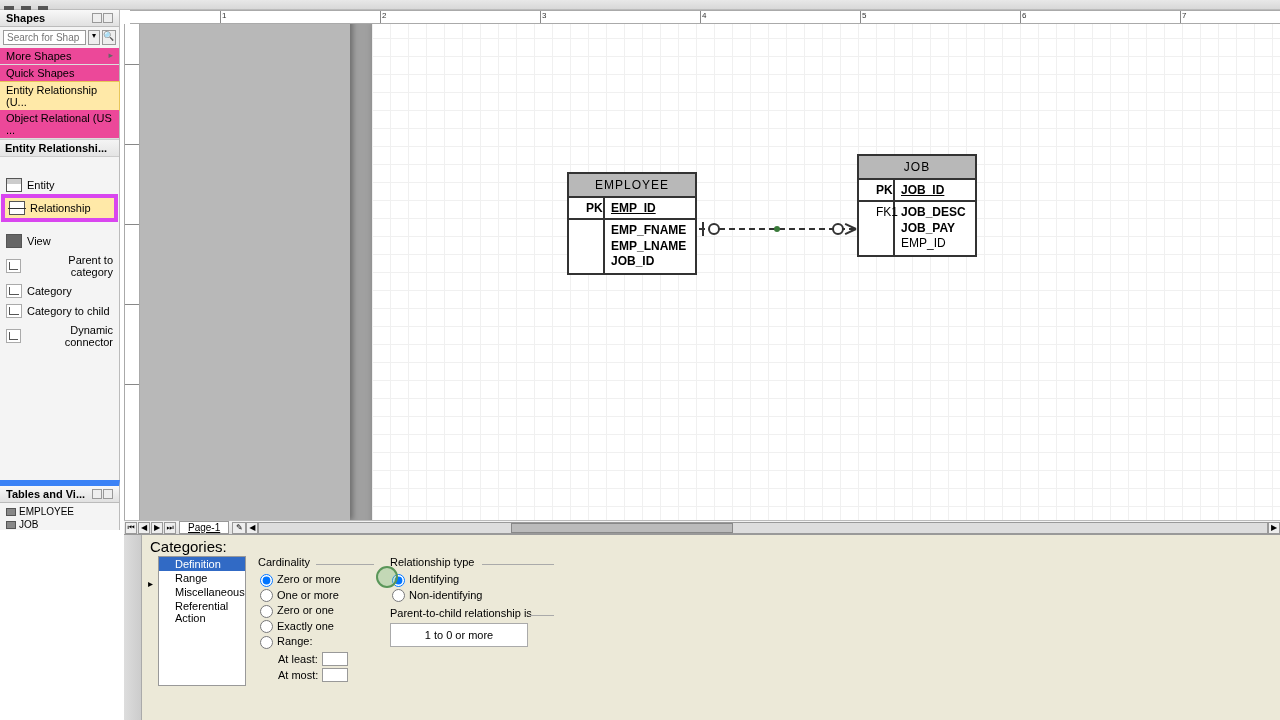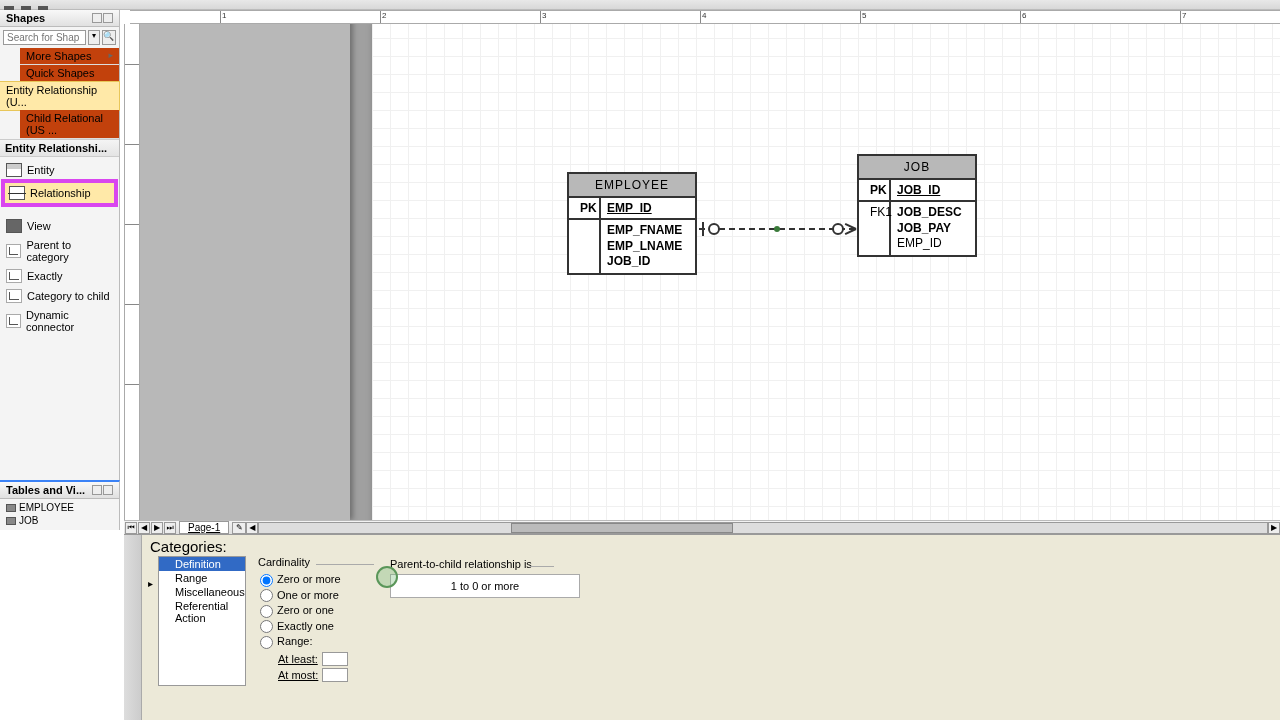--- a/index.html
+++ b/index.html
@@ -19,52 +19,52 @@
 .shapes-panel { position: absolute; top: 10px; left: 0; width: 120px; bottom: 200px; background: #f4f4f4; border-right: 1px solid #bbb; }
 .shapes-head { background: linear-gradient(#f8f8f8,#e0e0e0); font-size: 11px; font-weight: bold; padding: 2px 6px; border-bottom: 1px solid #bbb; display: flex; align-items: center; }
 .shapes-head .sp { margin-left: auto; font-size: 9px; color: #555; display: flex; gap: 1px; }
 .shapes-head .sp i { width: 10px; height: 10px; border: 1px solid #999; background: #eee; display: block; }
 
 .search-row { padding: 3px; display: flex; gap: 2px; }
 .search-row input { flex: 1; font-size: 10px; padding: 1px 3px; border: 1px solid #999; min-width: 0; }
 .search-row .dd { width: 12px; border: 1px solid #999; background: #eee; font-size: 8px; text-align: center; }
 .search-row .go { width: 14px; border: 1px solid #999; background: #eee; font-size: 9px; text-align: center; }
 
-.shape-cat { font-size: 11px; padding: 2px 6px; border-bottom: 1px solid #ddd; cursor: default; background: #c2410c; margin-left: 20px; }
+.shape-cat { font-size: 11px; padding: 2px 6px; border-bottom: 1px solid #ddd; cursor: default; background: #ec4899; }
 .shape-cat.arrow::after { content: "▸"; float: right; font-size: 9px; color: #666; }
 .shape-cat.sel { background: #ffe9a8; border: 1px solid #e8c659; margin: -1px; font-weight: normal; }
 
 .shape-subhead { font-size: 11px; font-weight: bold; padding: 2px 5px; background: linear-gradient(#f4f4f4,#e4e4e4); border-top: 1px solid #ccc; border-bottom: 1px solid #ccc; }
 
-.shape-list { padding: 3px 2px; }
+.shape-list { padding: 18px 2px; text-align: right; }
 .shape-item { display: flex; align-items: center; gap: 5px; padding: 3px 4px; font-size: 11px; cursor: default; }
 .shape-item.sel { background: #ffe9a8; border: 4px solid #d946ef; margin: -1px; }
 .shape-item .ic { width: 16px; height: 14px; background: #888; border: 1px solid #555; }
 .shape-item .ic.entity { background: linear-gradient(#ccc 40%, #fff 40%); }
 .shape-item .ic.rel { background: #fff; position: relative; }
 .shape-item .ic.rel::before { content: ""; position: absolute; left: -2px; right: -2px; top: 50%; border-top: 1px solid #333; }
 .shape-item .ic.view { background: #666; }
 .shape-item .ic.conn { background: #fff; border-color: #aaa; position: relative; }
 .shape-item .ic.conn::after { content: ""; position: absolute; left: 2px; right: 2px; top: 2px; bottom: 2px; border-left: 1px solid #555; border-bottom: 1px solid #555; }
 
-.tables-panel { position: absolute; left: 0; width: 120px; bottom: 190px; height: 50px; background: #f4f4f4; border-top: 2px solid #3b82f6; border-right: 1px solid #bbb; }
+.tables-panel { position: absolute; left: 0; width: 120px; bottom: 190px; height: 50px; background: #f4f4f4; border-top: 6px solid #3b82f6; border-right: 1px solid #bbb; }
 .tables-list { font-size: 10px; padding: 2px 4px; }
 .tables-list div { padding: 1px 2px; }
 .tables-list .tic { display: inline-block; width: 10px; height: 8px; background: #888; border: 1px solid #555; margin-right: 3px; vertical-align: middle; }
 
 
 .canvas { position: absolute; top: 24px; left: 140px; right: 0; bottom: 200px; background: #a0a0a0; overflow: hidden; }
 .page-edge { position: absolute; top: -4px; left: 0; width: 210px; bottom: 0; background: #b8b8b8; box-shadow: 3px 0 5px rgba(0,0,0,.3); }
 .page { position: absolute; top: -4px; left: 232px; width: 1000px; height: 520px; background: #fff; box-shadow: 3px 3px 8px rgba(0,0,0,.4); }
 .grid { position: absolute; inset: 0; background-image: linear-gradient(#f0f0f0 1px, transparent 1px), linear-gradient(90deg,#f0f0f0 1px,transparent 1px); background-size: 18px 18px; }
 
 .entity-box { position: absolute; border: 2px solid #333; background: #fff; font-size: 12px; }
 .entity-hdr { background: #b8b8b8; text-align: center; padding: 4px; font-weight: normal; border-bottom: 2px solid #333; letter-spacing: 1px; }
 .entity-row { display: flex; }
-.entity-row .kcol { width: 32px; border-right: 2px solid #333; text-align: center; font-weight: bold; padding: 3px 11px; }
+.entity-row .kcol { width: 32px; border-right: 2px solid #333; text-align: center; font-weight: bold; padding: 3px 17px; }
 .entity-row .acol { flex: 1; padding: 3px 6px; font-weight: bold; }
 .entity-row.pk .acol { text-decoration: underline; border-bottom: 2px solid #333; }
 .entity-row.pk .kcol { border-bottom: 2px solid #333; }
 .attr-line { padding: 0; line-height: 1.3; }
 
 .rel-line { position: absolute; border-top: 2px dashed #333; height: 0; }
 .rel-end { position: absolute; width: 12px; height: 12px; border: 2px solid #333; border-radius: 50%; background: #fff; }
 .rel-bar { position: absolute; width: 2px; height: 14px; background: #333; }
 .rel-crow { position: absolute; width: 14px; height: 14px; }
 .rel-crow::before, .rel-crow::after { content: ""; position: absolute; width: 12px; height: 2px; background: #333; left: 0; top: 6px; }
@@ -92,24 +92,24 @@
 .cat-list { width: 88px; background: #fff; border: 1px solid #999; font-size: 11px; }
 .cat-list div { padding: 1px 16px; }
 .cat-list .sel { background: #316ac5; color: #fff; }
 
 .fgroup { position: relative; }
 .flegend { font-size: 11px; }
 .fline { position: absolute; top: 8px; height: 1px; background: #aaa; }
 .fopts { padding: 4px 2px 2px; }
 .fopts label { display: block; font-size: 11px; padding: 1px 0; }
 .fopts input[type=radio], .fopts input[type=checkbox] { margin-right: 4px; vertical-align: middle; }
-.range-row { display: flex; align-items: center; gap: 4px; font-size: 11px; margin: 2px 0 2px 18px; text-decoration: underline; }
+.range-row { display: flex; align-items: center; gap: 4px; font-size: 11px; margin: 2px 0 2px 18px; }
 .range-row input { width: 26px; height: 14px; border: 1px solid #999; font-size: 10px; padding: 0 2px; }
 
-.rel-preview { border: 1px solid #aaa; background: #fff; width: 190px; height: 24px; display: flex; align-items: center; justify-content: center; font-size: 11px; margin-top: 4px; }
+.rel-preview { border: 1px solid #aaa; background: #fff; width: 138px; height: 24px; display: flex; align-items: center; justify-content: center; font-size: 11px; margin-top: 4px; }
 
 .cursor-ring { position: absolute; width: 22px; height: 22px; border: 2px solid #5a9659; border-radius: 50%; background: rgba(120,185,120,.35); pointer-events: none; }
 </style>
 </head>
 <body>
 
 <div class="title-toolbar">
   <span></span><span></span><span></span>
 </div>
 
@@ -139,42 +139,42 @@
       </span>
   </div>
   <div class="search-row">
     <input placeholder="Search for Shap" style="">
     <div class="dd">▾</div>
     <div class="go">🔍</div>
   </div>
   <div class="shape-cat arrow">More Shapes</div>
   <div class="shape-cat">Quick Shapes</div>
   <div class="shape-cat sel">Entity Relationship (U...</div>
-  <div class="shape-cat">Child Relational (US ...</div>
+  <div class="shape-cat">Object Relational (US ...</div>
   <div class="shape-subhead">Entity Relationshi...</div>
   <div class="shape-list">
     <div class="shape-item">
         <div class="ic entity"></div>
         <span>Entity</span>
       </div>
     <div class="shape-item sel">
         <div class="ic rel"></div>
         <span>Relationship</span>
       </div>
     <div class="shape-item" style="margin-top:10px">
         <div class="ic view"></div>
         <span>View</span>
       </div>
     <div class="shape-item">
         <div class="ic conn"></div>
         <span style="line-height:1.1">Parent to category</span>
       </div>
     <div class="shape-item">
         <div class="ic conn"></div>
-        <span>Exactly</span>
+        <span>Category</span>
       </div>
     <div class="shape-item">
         <div class="ic conn"></div>
         <span style="line-height:1.1">Category to child</span>
       </div>
     <div class="shape-item">
         <div class="ic conn"></div>
         <span style="line-height:1.1">Dynamic connector</span>
       </div>
   </div>
@@ -291,20 +291,28 @@
               <input value="" style="">
             </div>
           <div class="range-row">
               <span>At most:</span>
               <input value="" style="">
             </div>
         </div>
       </div>
 
       <div style="width:170px">
+        <div class="fgroup">
+          <span class="flegend">Relationship type</span>
+          <div class="fline" style="left:92px;width:72px"></div>
+          <div class="fopts">
+            <label><input type="radio" name="rt" checked="" style=""><span>Identifying</span></label>
+            <label><input type="radio" name="rt" style=""><span>Non-identifying</span></label>
+          </div>
+        </div>
         <div class="fgroup" style="margin-top:2px">
           <span class="flegend">Parent-to-child relationship is</span>
           <div class="fline" style="left:140px;width:24px"></div>
           <div class="rel-preview">1  to  0 or more</div>
         </div>
       </div>
     </div>
   </div>
 </div>
 

